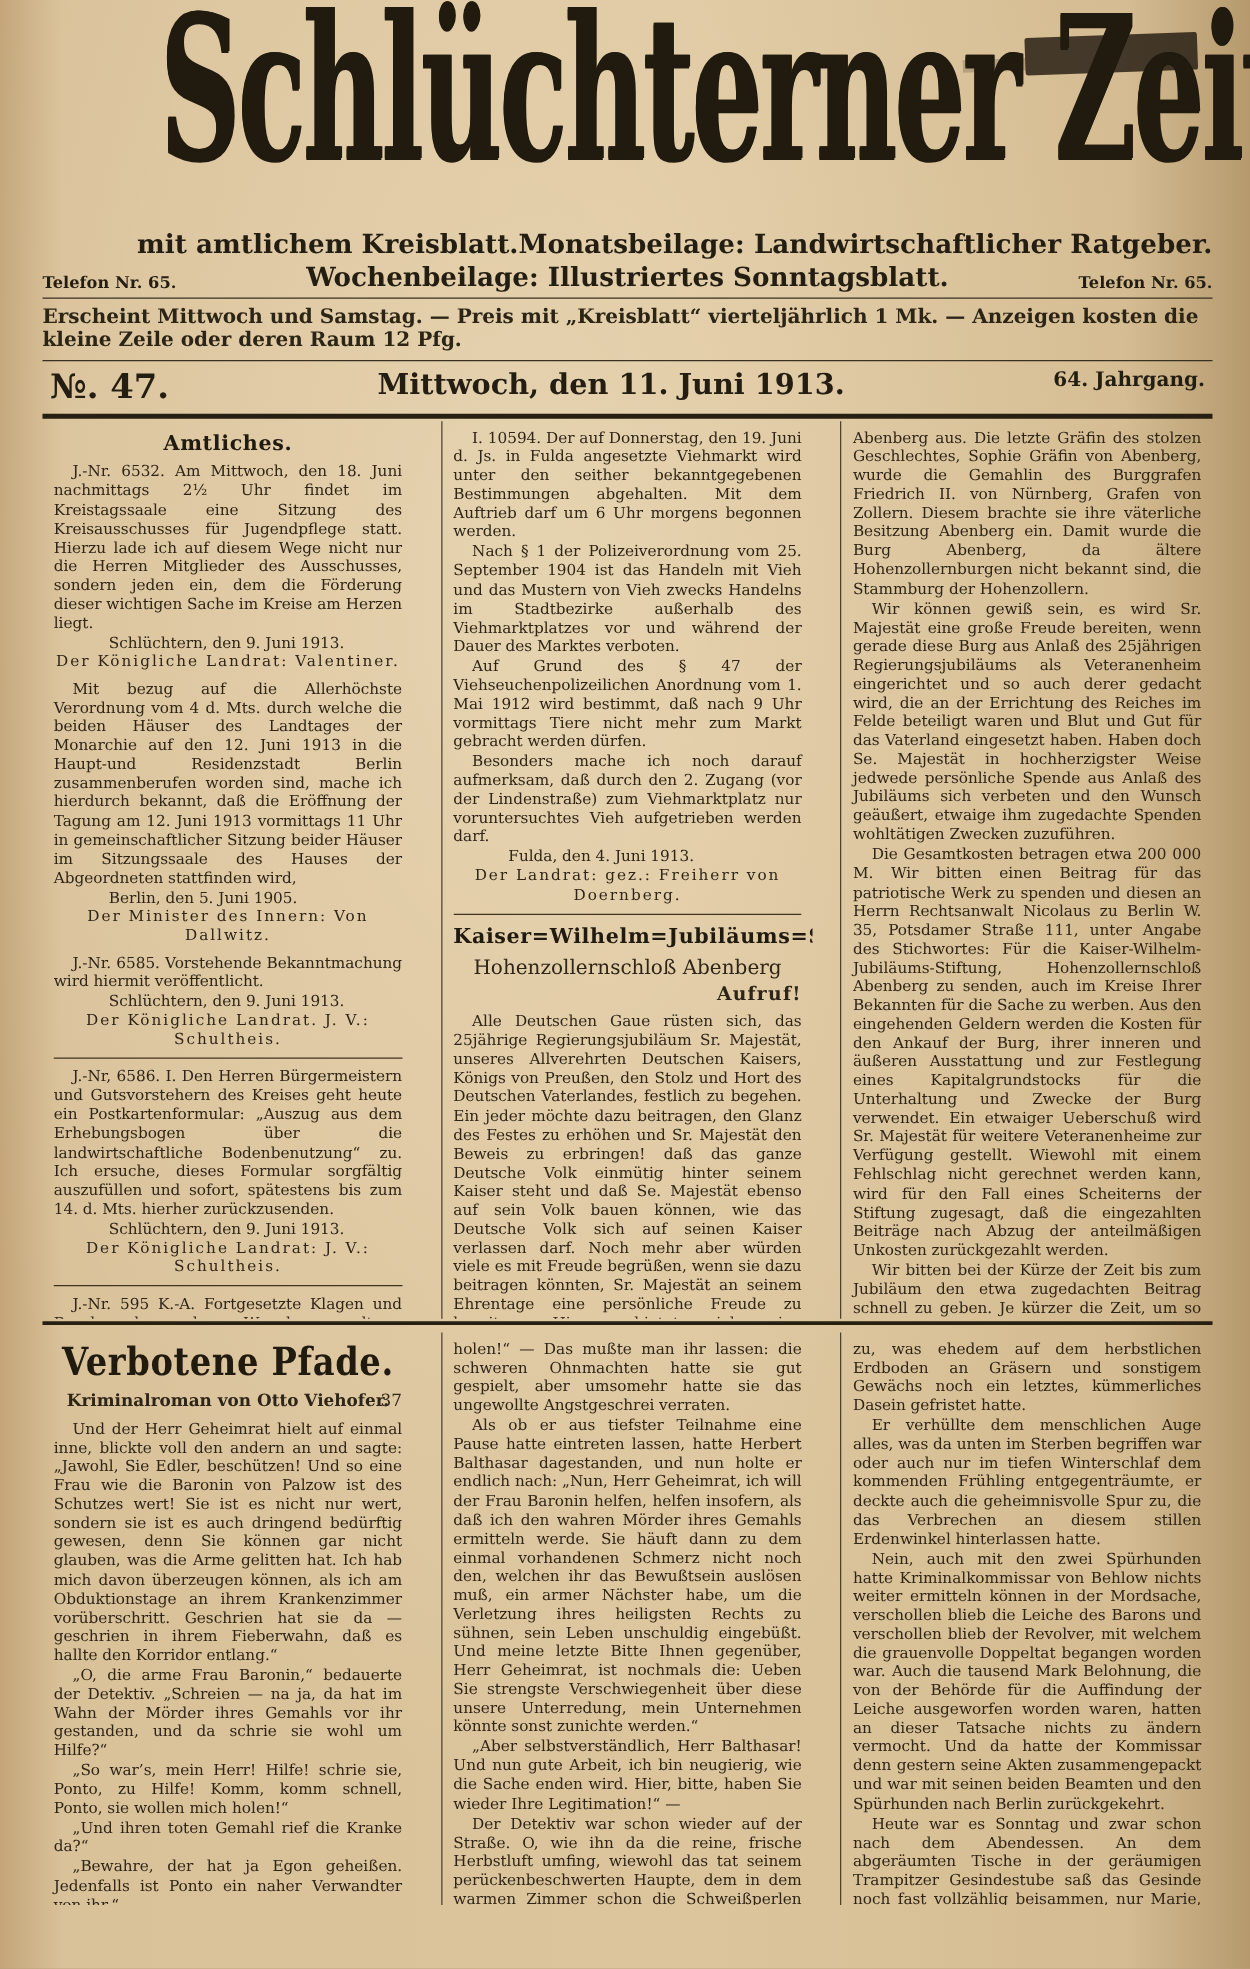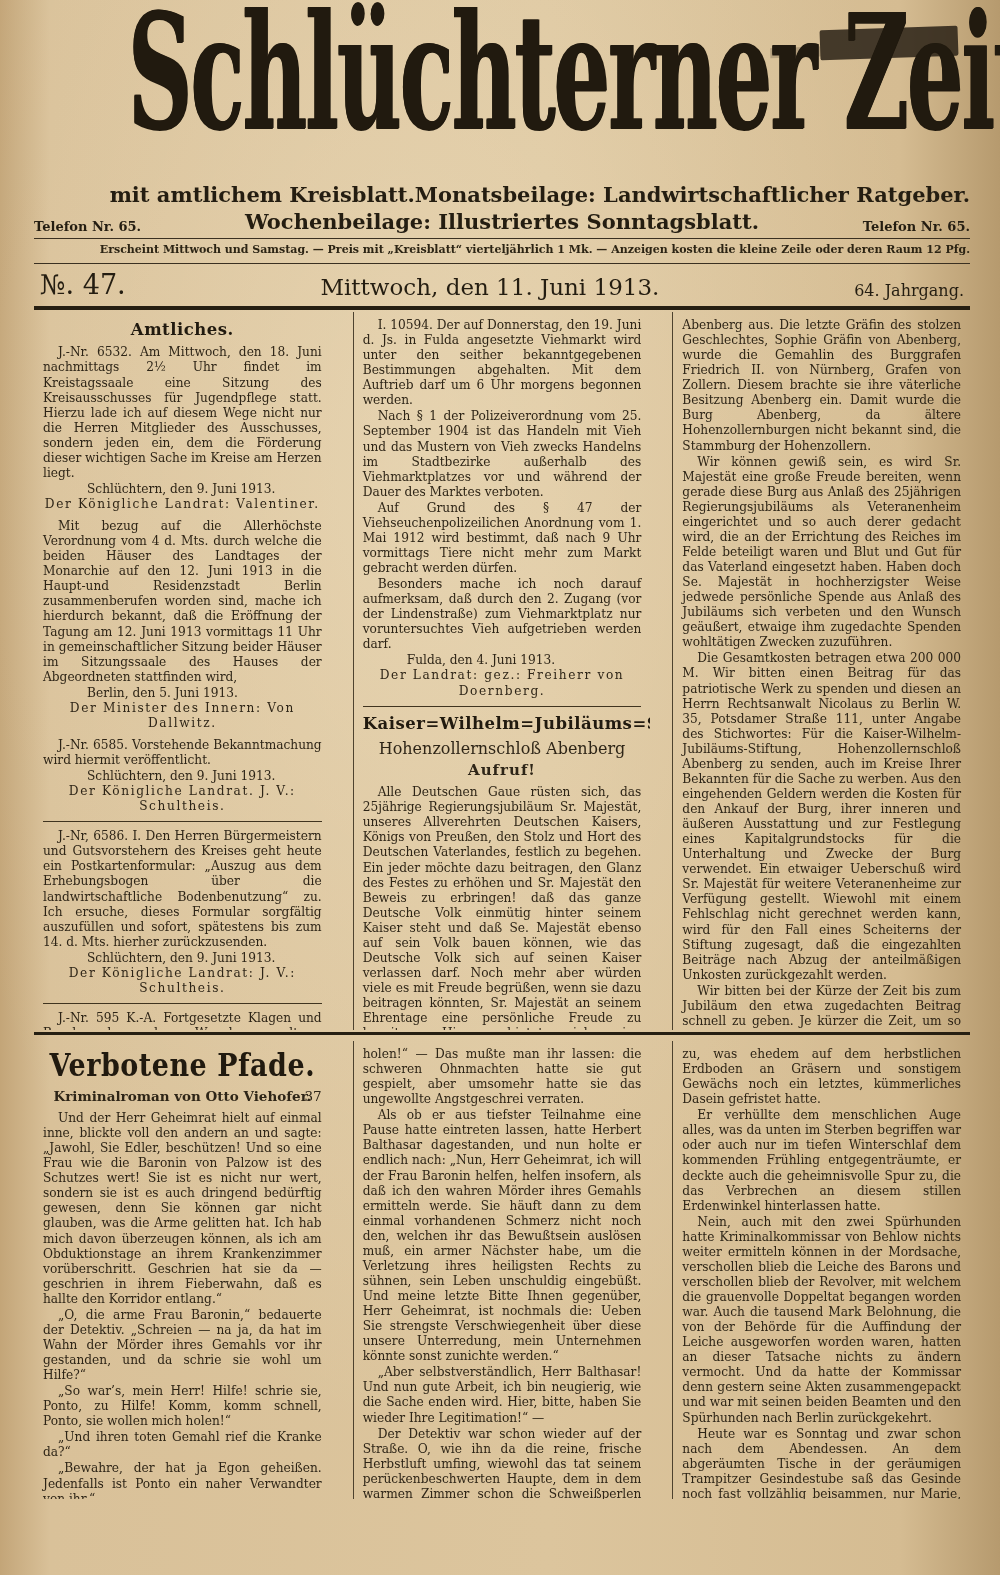--- a/index.html
+++ b/index.html
@@ -19,39 +19,39 @@
     height:172px;text-align:center;font-weight:bold;font-size:112px;line-height:.95;
     letter-spacing:-3px;transform:scale(.80,1.42);transform-origin:50% 12%;
     color:#211a0f;text-shadow:1px 0 0 #211a0f, 0 1px 0 #211a0f;
     white-space:nowrap;
   }
   .sub-row1{display:flex;justify-content:flex-end;align-items:flex-end;font-weight:bold;font-size:21px;margin-top:4px;color:#241d11;}
   .sub-row2{display:flex;justify-content:space-between;align-items:flex-end;font-weight:bold;margin-top:2px;color:#241d11;}
   .sub-row2 .tel{font-size:13px;}
   .sub-row2 .mid{font-size:21px;}
   .rule-thin{border:none;border-top:1.5px solid #3a3021;margin:4px 0 0;}
-  .info-line{text-align:right;font-size:11px;font-weight:bold;padding:4px 0 3px;color:#2c2414;}
-  .dateline{display:flex;justify-content:space-between;align-items:flex-end;padding:5px 6px 6px;font-weight:normal;color:#241d11;}
+  .info-line{text-align:left;font-size:16px;font-weight:bold;padding:4px 0 3px;color:#2c2414;}
+  .dateline{display:flex;justify-content:space-between;align-items:flex-start;padding:5px 6px 6px;font-weight:bold;color:#241d11;}
   .dateline .issue{font-size:27px;}
   .dateline .date{font-size:23px;}
   .dateline .volume{font-size:16px;}
   .rule-thick{border:none;height:4px;background:#261f12;margin:0 0 2px;}
   
   .cols{display:flex;align-items:stretch;gap:22px;}
   .col{width:311px;padding:6px 9px 0;font-size:12.2px;line-height:1.235;text-align:justify;overflow:hidden;}
   .col + .col{border-left:1.5px solid rgba(52,42,26,.85);}
   .cols-top .col{height:712px;}
   .b-h{text-align:center;font-weight:bold;font-size:16.5px;margin:2px 0 5px;letter-spacing:.5px;color:#211a0f;}
   .b-p{text-indent:15px;margin:0 0 1px;}
   .b-pn{text-indent:0;margin:0 0 1px;}
   .b-date{padding-left:44px;}
   .b-sig{text-align:center;letter-spacing:1.6px;margin:0 0 7px;}
   .b-rule{border-top:1.5px solid #40341f;margin:6px 0 7px;}
   .b-sub{text-align:center;font-size:16px;margin:0 0 2px;}
-  .b-subb{text-align:center;font-weight:bold;font-size:15px;letter-spacing:1px;margin:0 0 6px;}
+  .b-subb{text-align:right;font-weight:bold;font-size:15px;letter-spacing:1px;margin:0 0 6px;}
   
   .feuill-sep{border:none;height:3px;background:#261f12;margin:2px 0 1px;box-shadow:0 4px 0 -2px #261f12;}
   .cols-feuill{margin-top:6px;}
   .cols-feuill .col{height:452px;}
   .f-title{text-align:center;font-weight:bold;font-size:27px;letter-spacing:.5px;margin:2px 0 6px;color:#211a0f;transform:scaleY(1.15);}
   .f-byline{position:relative;text-align:center;font-weight:bold;font-size:13.5px;margin-bottom:6px;}
   .f-no{position:absolute;right:0;top:0;font-weight:normal;}
 </style>
 </head>
 <body>
@@ -84,21 +84,21 @@
 
     <hr class="rule-thick">
 
     <div class="cols cols-top">
       <div class="col">
           <div class="b-h">Amtliches.</div>
           <div class="b-p">J.-Nr. 6532. Am Mittwoch, den 18. Juni nachmittags 2½ Uhr findet im Kreistagssaale eine Sitzung des Kreisausschusses für Jugendpflege statt. Hierzu lade ich auf diesem Wege nicht nur die Herren Mitglieder des Ausschusses, sondern jeden ein, dem die Förderung dieser wichtigen Sache im Kreise am Herzen liegt.</div>
           <div class="b-date">Schlüchtern, den 9. Juni 1913.</div>
           <div class="b-sig">Der Königliche Landrat: Valentiner.</div>
           <div class="b-p">Mit bezug auf die Allerhöchste Verordnung vom 4 d. Mts. durch welche die beiden Häuser des Landtages der Monarchie auf den 12. Juni 1913 in die Haupt-und Residenzstadt Berlin zusammenberufen worden sind, mache ich hierdurch bekannt, daß die Eröffnung der Tagung am 12. Juni 1913 vormittags 11 Uhr in gemeinschaftlicher Sitzung beider Häuser im Sitzungssaale des Hauses der Abgeordneten stattfinden wird,</div>
-          <div class="b-date">Berlin, den 5. Juni 1913.</div>
+          <div class="b-date">Berlin, den 5. Juni 1905.</div>
           <div class="b-sig">Der Minister des Innern: Von Dallwitz.</div>
           <div class="b-p">J.-Nr. 6585. Vorstehende Bekanntmachung wird hiermit veröffentlicht.</div>
           <div class="b-date">Schlüchtern, den 9. Juni 1913.</div>
           <div class="b-sig">Der Königliche Landrat. J. V.: Schultheis.</div>
           <div class="b-rule"></div>
           <div class="b-p">J.-Nr, 6586. I. Den Herren Bürgermeistern und Gutsvorstehern des Kreises geht heute ein Postkartenformular: „Auszug aus dem Erhebungsbogen über die landwirtschaftliche Bodenbenutzung“ zu. Ich ersuche, dieses Formular sorgfältig auszufüllen und sofort, spätestens bis zum 14. d. Mts. hierher zurückzusenden.</div>
           <div class="b-date">Schlüchtern, den 9. Juni 1913.</div>
           <div class="b-sig">Der Königliche Landrat: J. V.: Schultheis.</div>
           <div class="b-rule"></div>
           <div class="b-p">J.-Nr. 595 K.-A. Fortgesetzte Klagen und Beschwerden der Wegebauverwaltung veranlassen mich, die zum Schutze der Straßen und Wege erlassene Kreispolizeiverordnung vom 12. Februar 1851 und die Bezirkspolizeiverordnung vom 22. April 1892 erneut in Erinnerung zu bringen. Hiernach ist das Weiden von Vieh in den Straßengräben und auf den Banketten und Böschungen gänzlich verboten. Ferner aber müssen beim Austrieb zur Weide die Tiere zusammengekoppelt und so geführt werden, daß sie die Bankette nicht betreten. Die Landwirte des Kreises ersuche ich, die Vorschriften gewissenhafter als seither zu beachten. Uebertretungen müßte ich in Zukunft bestrafen.</div>

